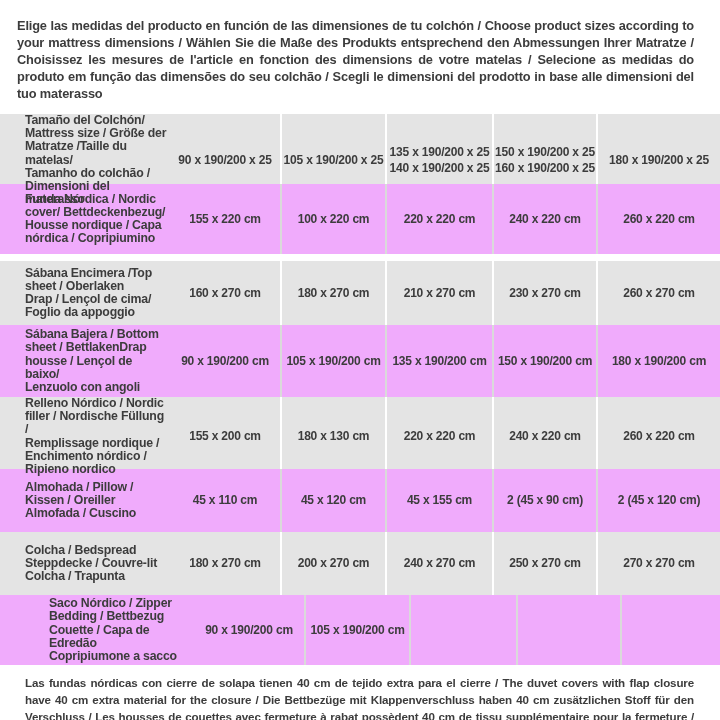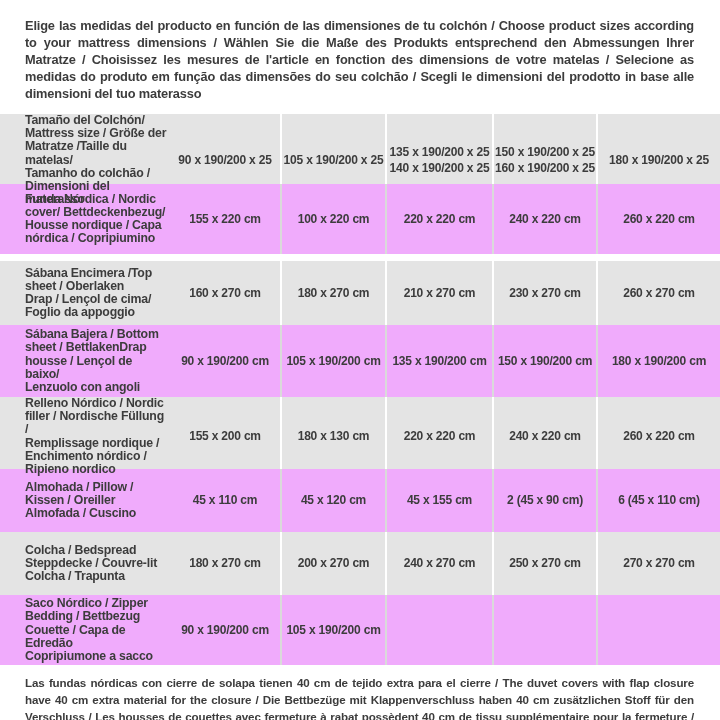--- a/index.html
+++ b/index.html
@@ -5,41 +5,41 @@
   html,body{margin:0;padding:0;}
   body{
     width:720px;height:720px;background:#ffffff;
     font-family:"Liberation Sans", sans-serif;
     color:#3c3c3c;
     -webkit-font-smoothing:antialiased;
   }
   .page{width:720px;height:720px;box-sizing:border-box;padding-top:17px;overflow:hidden;}
 
   .intro{
-    margin:0 26px 12px 25px;
+    margin:0 26px 12px 17px;
     font-size:12.8px;line-height:1.33;font-weight:bold;
     text-align:justify;letter-spacing:-0.15px;
   }
 
   .size-table{width:720px;}
   .row{
     display:grid;
     grid-template-columns:170px 110px 105px 107px 104px 124px;
   }
   .row.gray{background:#e4e4e4;--div:#ffffff;}
   .row.white{background:#f0abfc;--div:#dadada;}
 
   .row:nth-child(1){height:70px;}
   .row:nth-child(2){height:70px;}
   .row:nth-child(3){height:64px;margin-top:7px;}
   .row:nth-child(4){height:72px;}
   .row:nth-child(5){height:72px;}
   .row:nth-child(6){height:63px;}
   .row:nth-child(7){height:63px;}
-  .row:nth-child(8){height:70px;}
+  .row:nth-child(8){height:70px;padding-left:24px;}
 
   .cell{
     font-weight:bold;letter-spacing:-0.2px;
     display:flex;align-items:center;
   }
   .cell.label{
     padding-left:25px;padding-right:2px;
     font-size:12.3px;line-height:1.07;
     white-space:pre-line;
     justify-content:flex-start;text-align:left;
@@ -131,21 +131,21 @@
     </div>
 
     <div class="row white">
       <div class="cell label">Almohada  / Pillow /
 Kissen / Oreiller
 Almofada / Cuscino</div>
       <div class="cell val">45 x 110 cm</div>
       <div class="cell val">45 x 120 cm</div>
       <div class="cell val">45 x 155 cm</div>
       <div class="cell val">2 (45 x 90 cm)</div>
-      <div class="cell val">6 (45 x 110 cm)</div>
+      <div class="cell val">2 (45 x 120 cm)</div>
     </div>
 
     <div class="row gray">
       <div class="cell label">Colcha / Bedspread
 Steppdecke / Couvre-lit
 Colcha / Trapunta</div>
       <div class="cell val">180 x 270 cm</div>
       <div class="cell val">200 x 270 cm</div>
       <div class="cell val">240 x 270 cm</div>
       <div class="cell val">250 x 270 cm</div>

